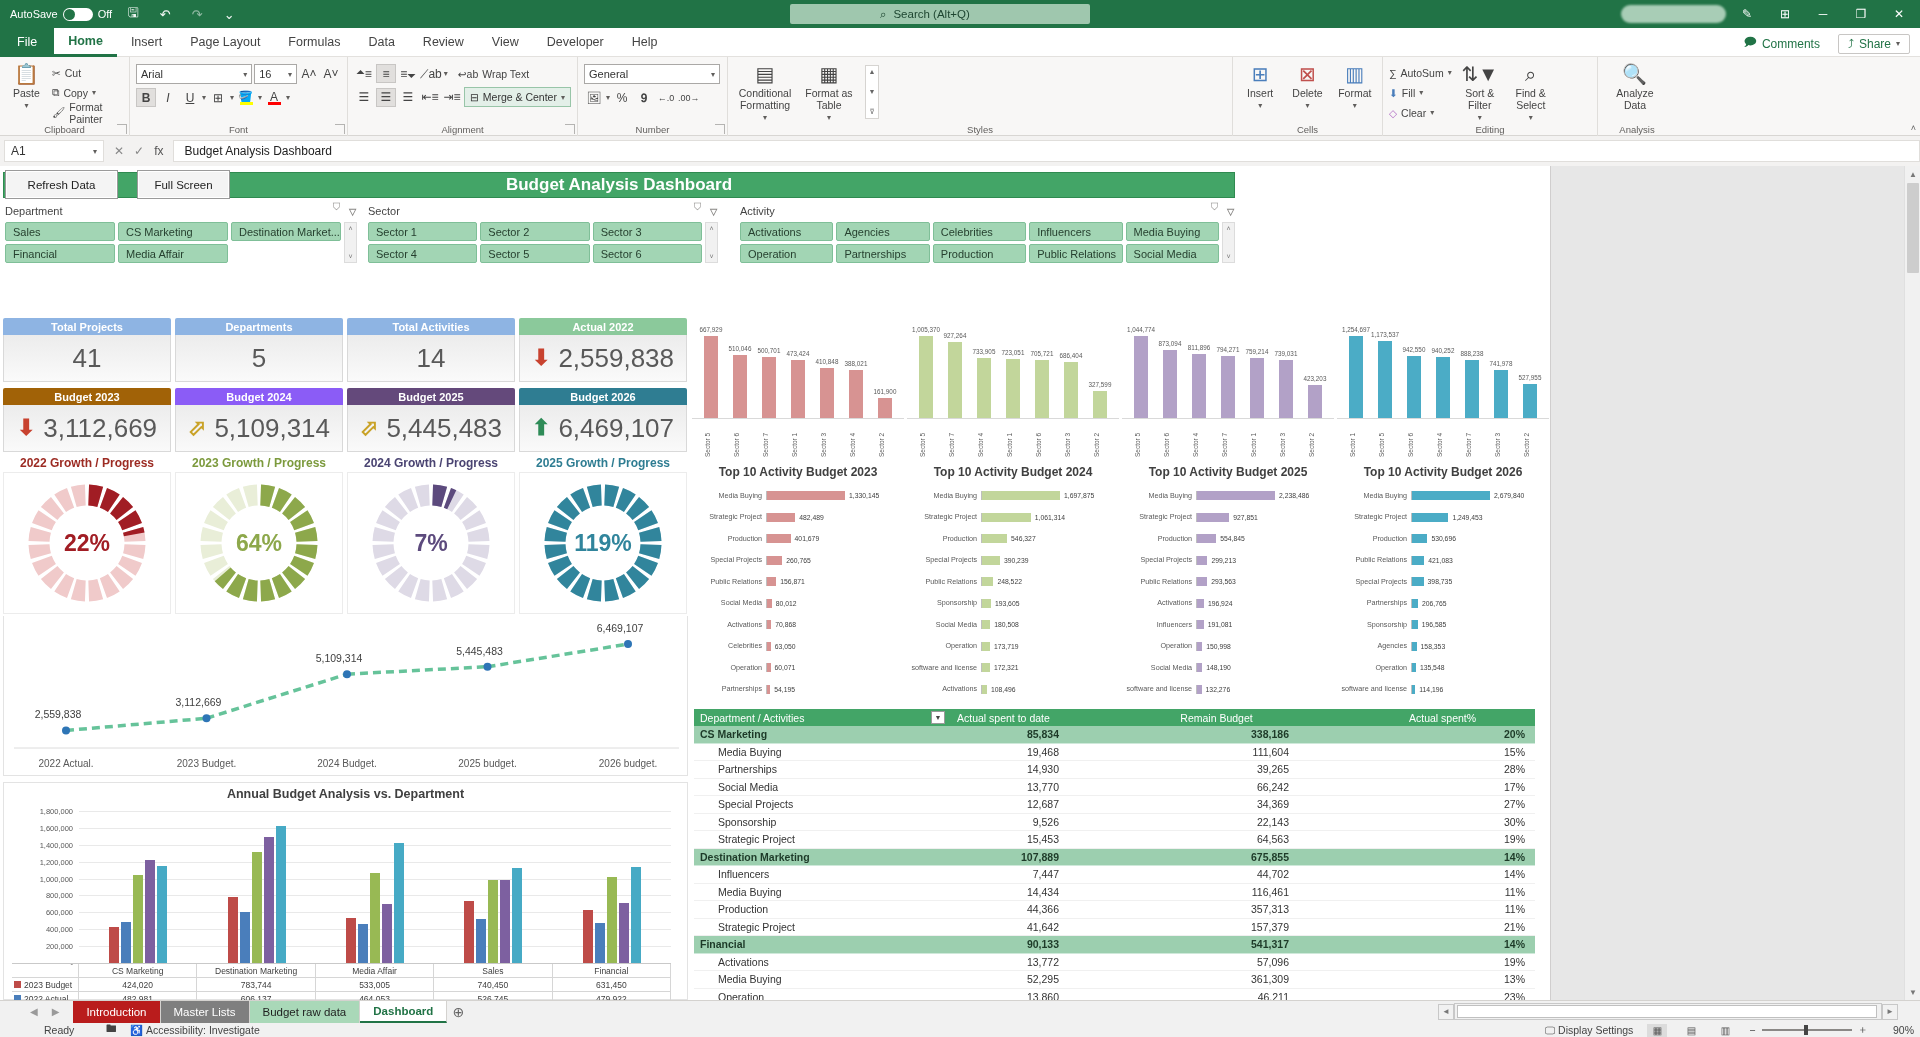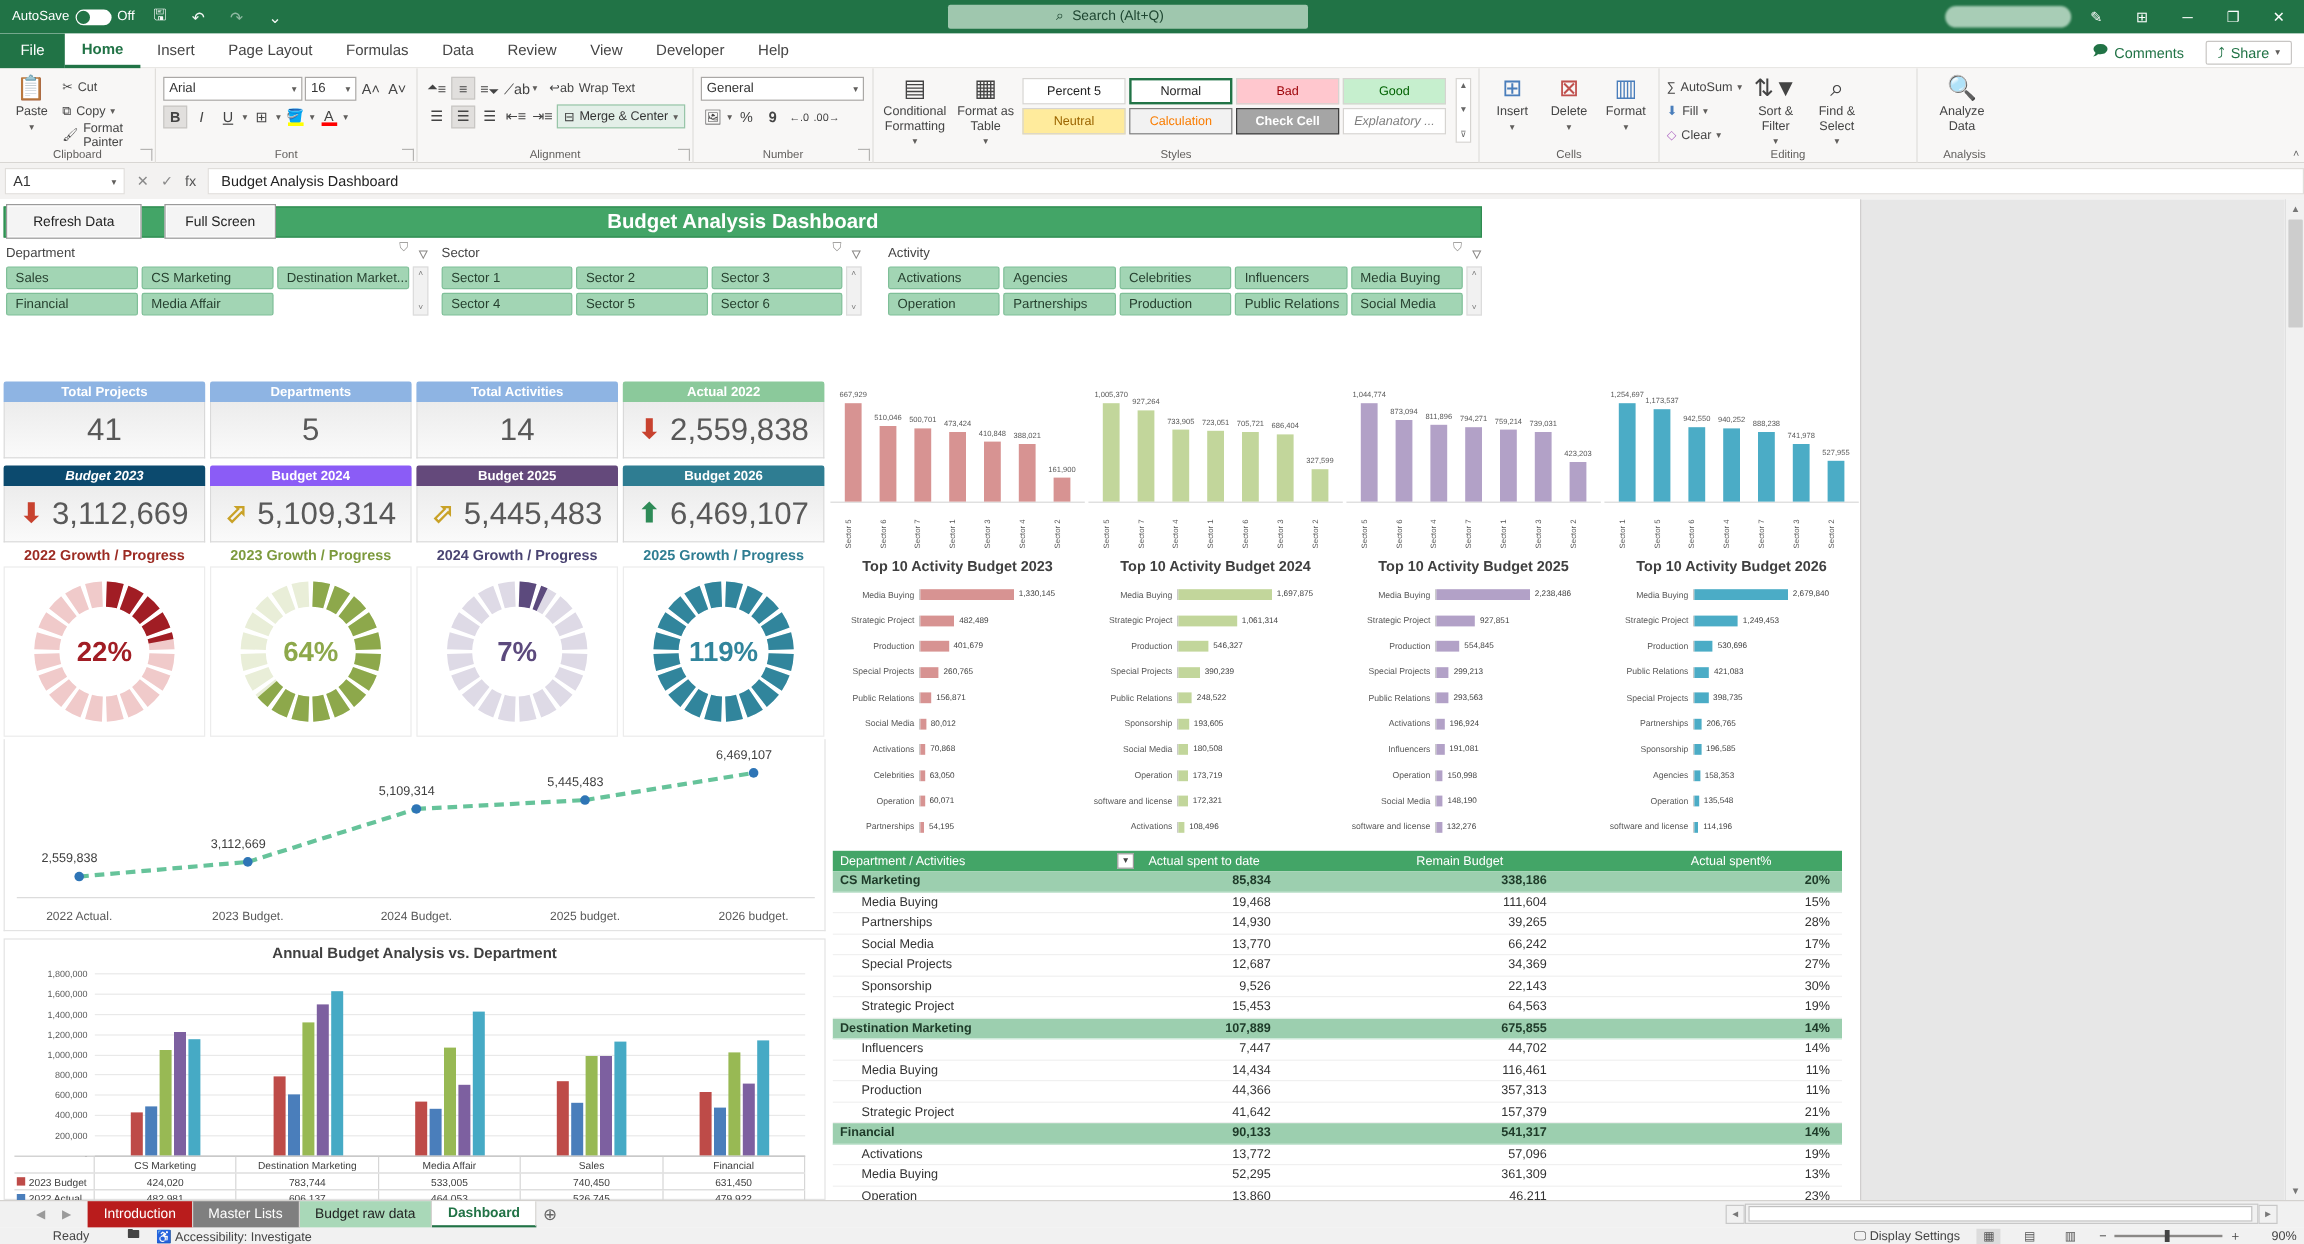--- a/index.html
+++ b/index.html
@@ -314,30 +314,20 @@
     <div class="bigbtn" style="width:62px">
       <span class="ic">▤</span>
       <span>Conditional Formatting</span>
         <span class="caret">▾</span>
     </div>
     <div class="bigbtn" style="width:56px">
       <span class="ic">▦</span>
       <span>Format as Table</span>
         <span class="caret">▾</span>
     </div>
-    <div class="stylegal" id="styles-gallery">
-        <div class="stylecell" style="background: rgb(255, 255, 255); color: rgb(31, 31, 31); border: 1px solid rgb(214, 212, 209);">Percent 5</div>
-        <div class="stylecell" style="background: rgb(255, 255, 255); color: rgb(31, 31, 31); border: 2px solid rgb(33, 115, 70);">Normal</div>
-        <div class="stylecell" style="background: rgb(255, 199, 206); color: rgb(156, 0, 6); border: 1px solid rgb(214, 212, 209);">Bad</div>
-        <div class="stylecell" style="background: rgb(198, 239, 206); color: rgb(0, 97, 0); border: 1px solid rgb(214, 212, 209);">Good</div>
-        <div class="stylecell" style="background: rgb(255, 235, 156); color: rgb(156, 101, 0); border: 1px solid rgb(214, 212, 209);">Neutral</div>
-        <div class="stylecell" style="background: rgb(242, 242, 242); color: rgb(250, 125, 0); border: 1px solid rgb(127, 127, 127);">Calculation</div>
-        <div class="stylecell" style="background: rgb(165, 165, 165); color: rgb(255, 255, 255); border: 1px solid rgb(63, 63, 63); font-weight: bold;">Check Cell</div>
-        <div class="stylecell" style="background: rgb(255, 255, 255); color: rgb(127, 127, 127); border: 1px solid rgb(214, 212, 209); font-style: italic;">Explanatory ...</div>
-      </div>
     <div class="galscroll">
         <span>▲</span>
         <span>▼</span>
         <span>⊽</span>
       </div>
     <span class="rgroup-label">Styles</span>
   </div>
 
   <div class="rgroup" style="width:150px">
     <div class="bigbtn">
@@ -513,21 +503,21 @@
         </div>
       </div>
       <div class="kpi" style="left: 519px; top: 152px;">
         <div class="kpi-head" style="background: rgb(139, 201, 155);">Actual 2022</div>
         <div class="kpi-body">
           <span class="kpi-arrow" style="color: rgb(200, 66, 47);">⬇</span>
           <span>2,559,838</span>
         </div>
       </div>
       <div class="kpi" style="left: 3px; top: 222px;">
-        <div class="kpi-head" style="background: #0c4a6e; font-style: italic;">Budget 2023</div>
+        <div class="kpi-head" style="background: #a16207;">Budget 2023</div>
         <div class="kpi-body">
           <span class="kpi-arrow" style="color: rgb(200, 66, 47);">⬇</span>
           <span>3,112,669</span>
         </div>
       </div>
       <div class="kpi" style="left: 175px; top: 222px;">
         <div class="kpi-head" style="background: #8b5cf6;">Budget 2024</div>
         <div class="kpi-body">
           <span class="kpi-arrow" style="color: rgb(201, 162, 39);">⬀</span>
           <span>5,109,314</span>

